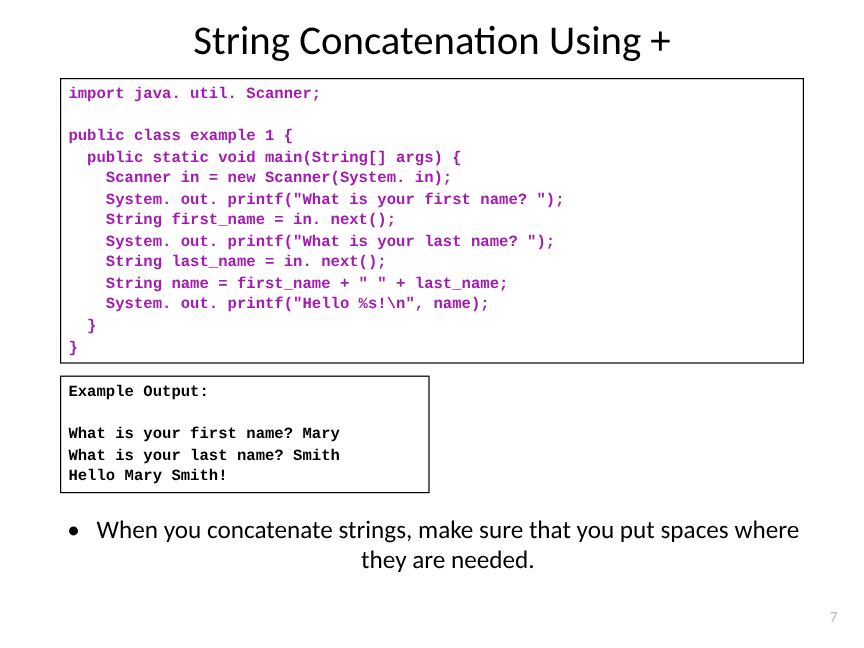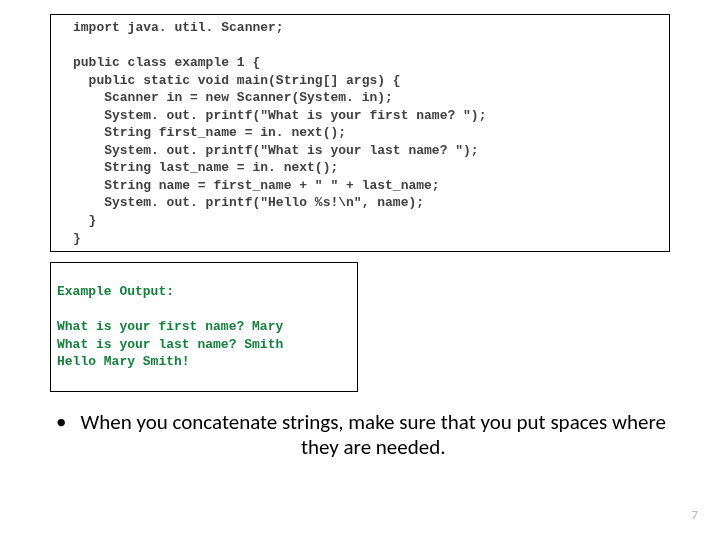--- a/index.html
+++ b/index.html
@@ -1,29 +1,30 @@
 <!DOCTYPE html>
 <html><head>
 <meta charset="utf-8">
 <style>
   * { box-sizing: border-box; margin: 0; padding: 0; }
   html, body { width: 720px; height: 540px; background: #fff; font-family: Calibri, Arial, sans-serif; }
   .slide { width: 720px; height: 540px; padding: 14px 50px 0 50px; position: relative; }
   .title { font-size: 34px; font-weight: 400; text-align: center; margin-bottom: 10px; color: #000; }
-  .code-box { border: 1px solid #000; padding: 4px 22px; font-family: "Courier New", monospace; font-weight: bold; font-size: 13px; line-height: 1.35; white-space: pre; color: #404040; margin-bottom: 10px; }
-  .output-box { border: 1px solid #000; padding: 20px 6px; font-family: "Courier New", monospace; font-weight: bold; font-size: 13px; line-height: 1.35; white-space: pre; color: #15803d; width: 308px; margin-bottom: 18px; }
+  .code-box { border: 1px solid #000; padding: 4px 6px; font-family: "Courier New", monospace; font-weight: bold; font-size: 13px; line-height: 1.35; white-space: pre; color: #a21caf; margin-bottom: 10px; }
+  .output-box { border: 1px solid #000; padding: 4px 6px; font-family: "Courier New", monospace; font-weight: bold; font-size: 13px; line-height: 1.35; white-space: pre; color: #000000; width: 308px; margin-bottom: 18px; }
   .bullet-row { display: flex; align-items: flex-start; font-size: 21px; color: #000; line-height: 1.2; }
   .bullet-dot { margin: 0 10px 0 6px; }
   .bullet-text { flex: 1; text-align: center; }
   .page-num { position: absolute; right: 22px; bottom: 18px; font-size: 13px; color: #b9b9b9; }
 </style>
 </head>
 <body>
 
 <div class="slide">
+  <h1 class="title">String Concatenation Using +</h1>
 
   <div class="code-box">import java. util. Scanner;
 
 public class example 1 {
   public static void main(String[] args) {
     Scanner in = new Scanner(System. in);
     System. out. printf("What is your first name? ");
     String first_name = in. next();
     System. out. printf("What is your last name? ");
     String last_name = in. next();

